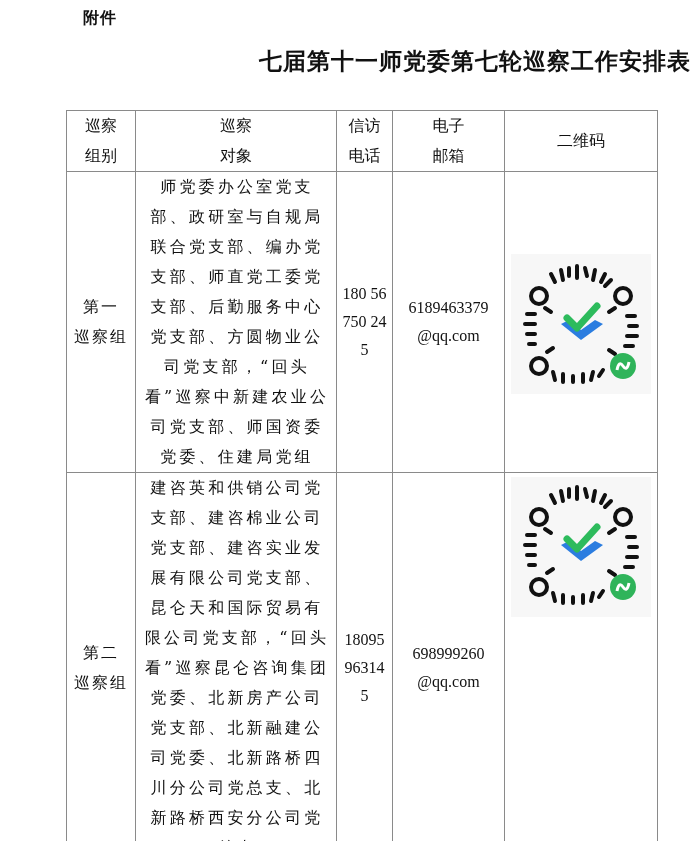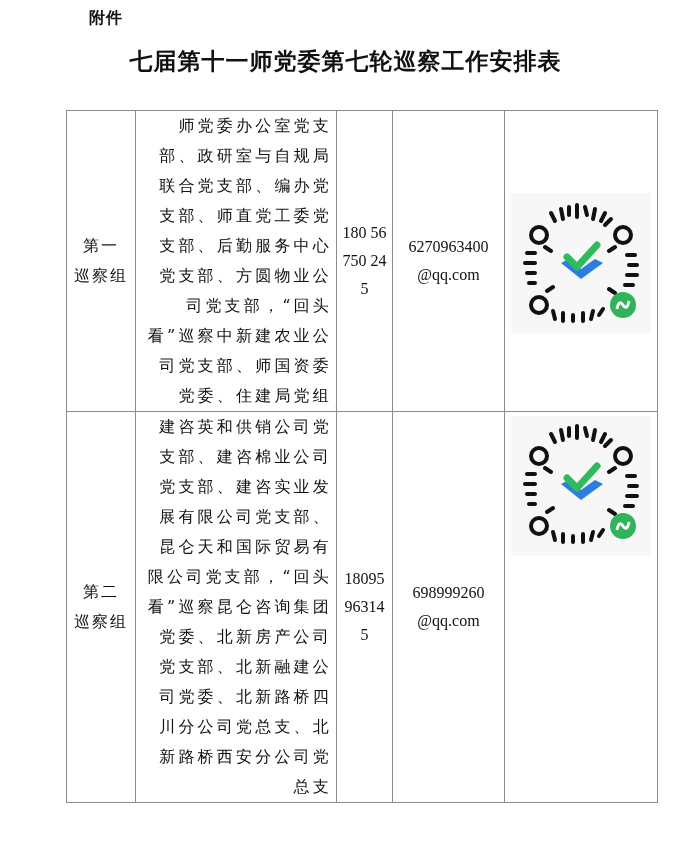--- a/index.html
+++ b/index.html
@@ -2,39 +2,39 @@
 <html><head>
   <meta charset="utf-8">
   <style>
     html, body { margin: 0; padding: 0; background: #ffffff; }
     body {
       width: 691px; height: 841px; position: relative; overflow: hidden;
       font-family: "DejaVu Serif", "Liberation Serif", serif;
       color: #111;
     }
     .attach {
-      position: absolute; left: 89px; top: 8px;
+      position: absolute; left: 83px; top: 8px;
       font-family: "DejaVu Sans", "Liberation Sans", sans-serif;
       font-size: 16px; font-weight: bold; letter-spacing: 1px;
     }
     .title {
-      position: absolute; left: 0; width: 691px; top: 46px; text-align: center;
+      position: absolute; left: 0; width: 691px; top: 46px; text-align: right;
       font-size: 23px; font-weight: bold; letter-spacing: 1px;
     }
     table {
       position: absolute; left: 66px; top: 110px;
       border-collapse: collapse; table-layout: fixed;
     }
     td {
       border: 1px solid #8a8a8a; padding: 0; vertical-align: middle;
       text-align: center; font-size: 16px; line-height: 30px;
     }
     .hdr td { height: 60px; }
     .obj {
-      text-align: right; padding: 0 4px 0 6px; letter-spacing: 3.2px;
+      text-align: center; padding: 0 4px 0 6px; letter-spacing: 3.2px;
       line-height: 30px; word-break: break-all;
     }
     .grp { letter-spacing: 2px; }
     .num { font-family: "Liberation Serif", serif; font-size: 16px; line-height: 28px; word-break: break-all; padding: 0 4px; }
     .qrcell { vertical-align: top; }
     .qr {
       width: 140px; height: 140px; margin: 4px auto 0; position: relative;
       background: #f7f7f7;
     }
     .qr svg { width: 140px; height: 140px; display: block; }
@@ -47,30 +47,51 @@
 
 <table>
   <colgroup>
     <col style="width:69px">
       <col style="width:201px">
       <col style="width:56px">
       <col style="width:112px">
       <col style="width:153px">
   </colgroup>
   <tbody>
+      <tr class="hdr">
+    <td>
+          <div>巡察</div>
+          <div>组别</div>
+        </td>
+    <td>
+          <div>巡察</div>
+          <div>对象</div>
+        </td>
+    <td>
+          <div>信访</div>
+          <div>电话</div>
+        </td>
+    <td>
+          <div>电子</div>
+          <div>邮箱</div>
+        </td>
+    <td>
+          <div>二维码</div>
+        </td>
+  </tr>
 
   <tr style="height:276px">
     <td class="grp">
           <div>第一</div>
           <div>巡察组</div>
         </td>
     <td class="obj">师党委办公室党支部、政研室与自规局联合党支部、编办党支部、师直党工委党支部、后勤服务中心党支部、方圆物业公司党支部，“回头看”巡察中新建农业公司党支部、师国资委党委、住建局党组</td>
     <td class="num">180 56750 245</td>
     <td class="num">
-          <div>6270963400</div>
+          <div>6189463379</div>
           <div>@qq.com</div>
         </td>
     <td>
       <div class="qr">
         <svg viewBox="0 0 140 140">
           <g stroke="#111" stroke-width="4" stroke-linecap="round" fill="none">
             <circle cx="28" cy="42" r="8"></circle>
                 <circle cx="112" cy="42" r="8"></circle>
                 <circle cx="28" cy="112" r="8"></circle>
             <path d="M40 20 l4 8 M50 16 l2 10 M58 14 v8 M66 12 v12 M74 14 l2 8 M84 16 l-2 10 M94 20 l-4 8 M100 26 l-6 6"></path>

